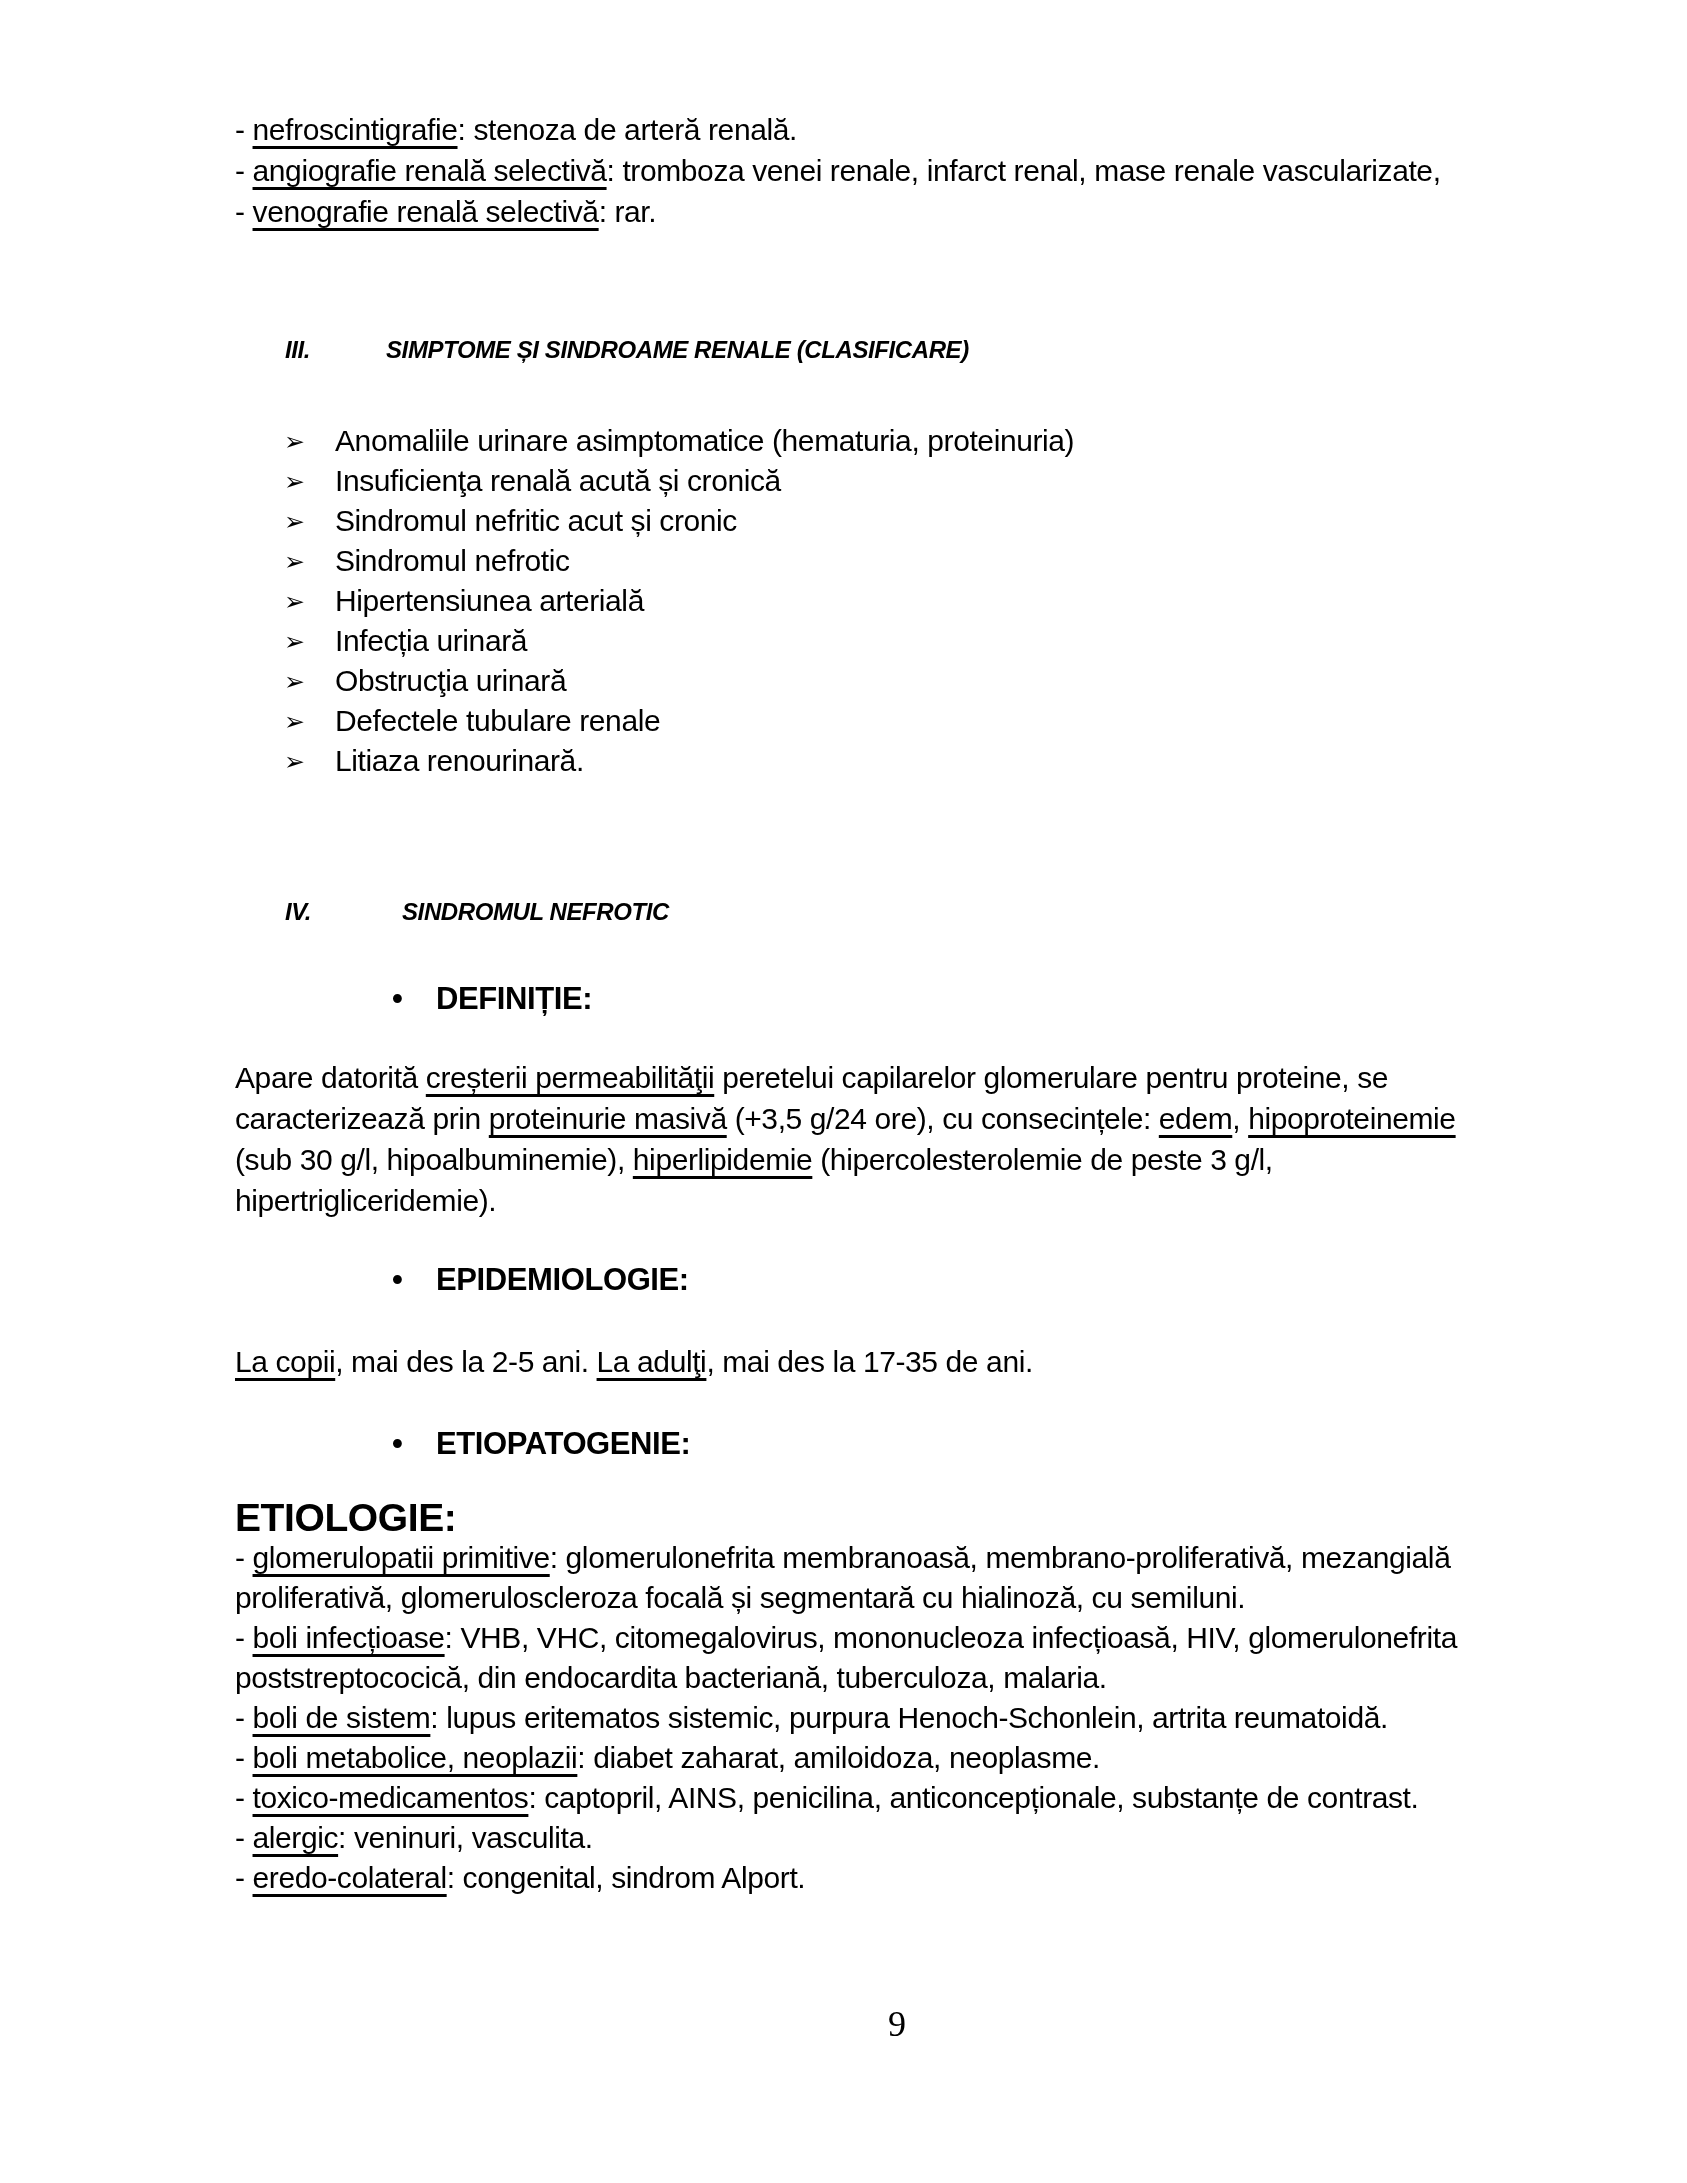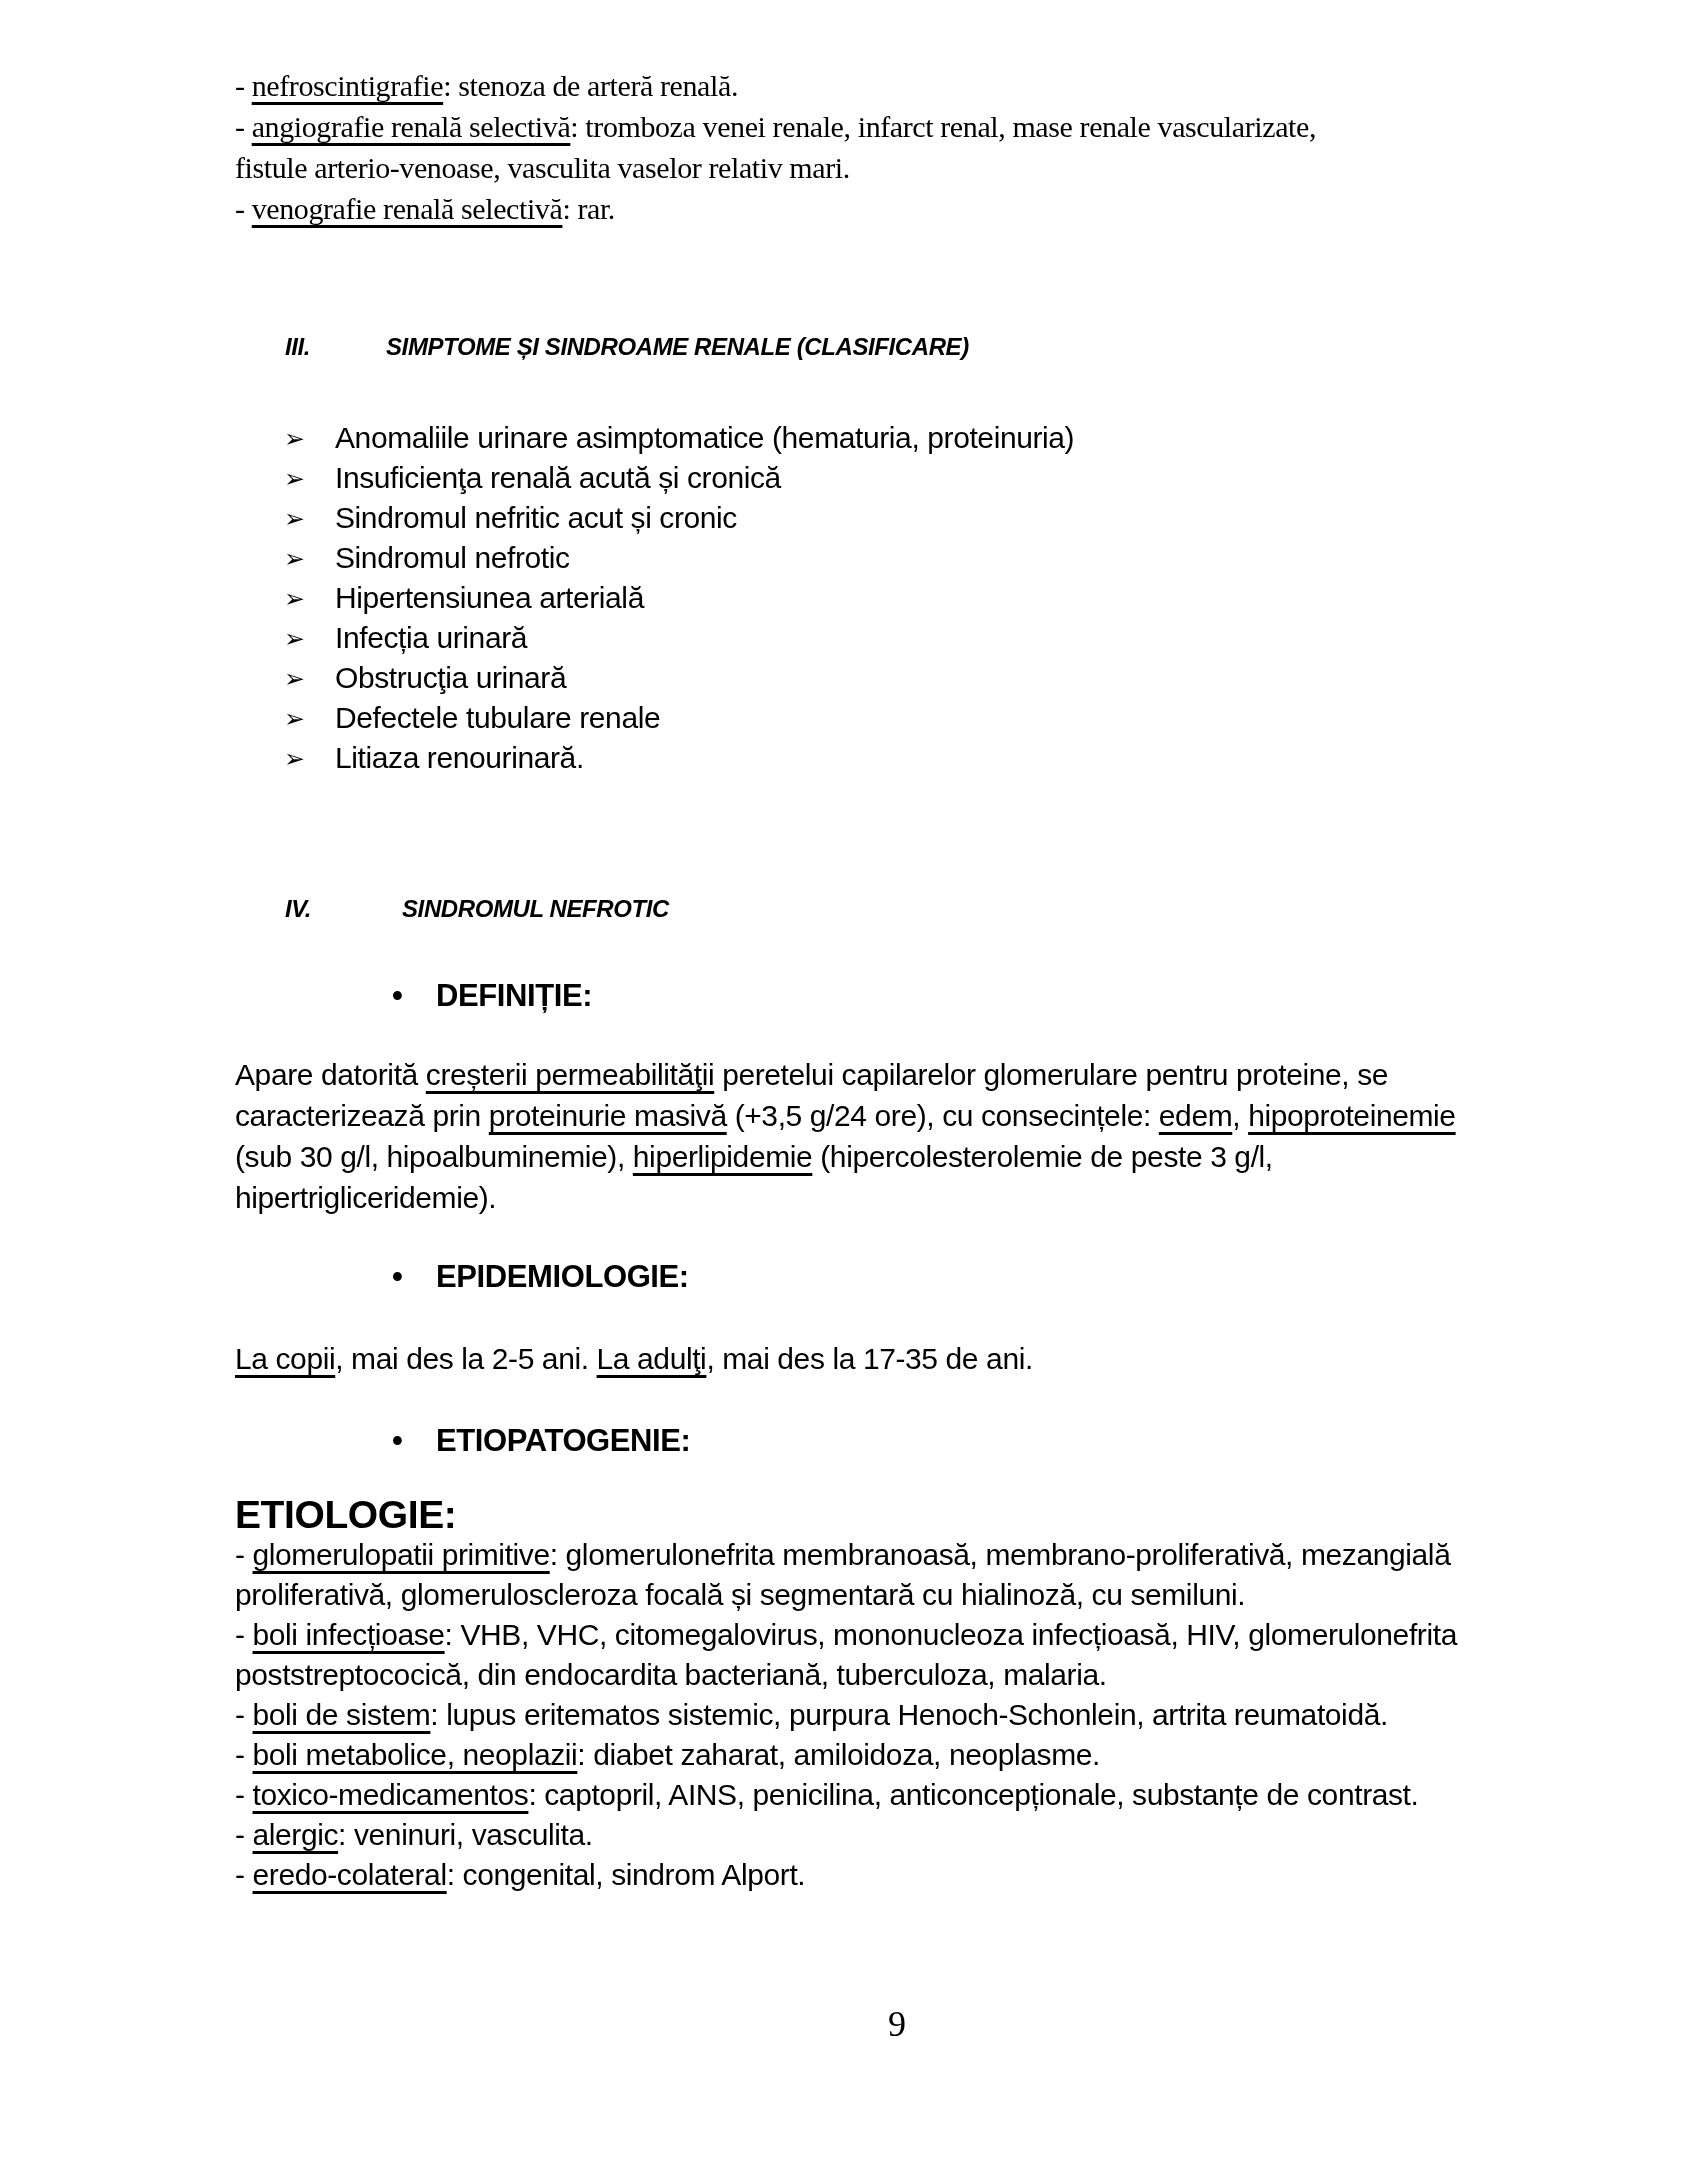--- a/index.html
+++ b/index.html
@@ -9,21 +9,21 @@
     width:1687px;height:2183px;
     background:#ffffff;color:#000000;
     font-family:"Liberation Sans", sans-serif;
     font-size:30px;line-height:41px;letter-spacing:-0.4px;
     box-sizing:border-box;
     padding:0 54px 0 235px;
     overflow:hidden;
   }
   .tline{white-space:nowrap;}
   .u{text-decoration:underline;text-decoration-thickness:2.5px;text-underline-offset:5.8px;}
-  .intro{margin-top:65px;font-family:Liberation Serif, serif;}
+  .intro{margin-top:109px;}
   .sec-heading{
     display:flex;margin-top:96px;
     font-size:24px;line-height:44px;font-weight:bold;font-style:italic;
     padding-left:50px;white-space:nowrap;
   }
   .sec-heading.h4{margin-top:109px;gap:16px;}
   .sec-num{flex:none;width:101px;}
   .arrow-list{margin-top:49px;padding-left:49px;}
   .arrow-item{display:flex;line-height:40px;white-space:nowrap;}
   .arrow-marker{flex:none;width:51px;font-size:25px;}
@@ -46,21 +46,20 @@
   }
 </style>
 </head>
 <body>
 
 <div class="page">
 
   <div class="intro">
       <div class="tline"><span>- </span><span class="u">nefroscintigrafie</span><span>: stenoza de arteră renală.</span></div>
       <div class="tline"><span>- </span><span class="u">angiografie renală selectivă</span><span>: tromboza venei renale, infarct renal, mase renale vascularizate,</span></div>
-      <div class="tline"><span>fistule arterio-venoase, vasculita vaselor relativ mari.</span></div>
       <div class="tline"><span>- </span><span class="u">venografie renală selectivă</span><span>: rar.</span></div>
     </div>
 
   <div class="sec-heading h3">
     <span class="sec-num">III.</span>
     <span>SIMPTOME ȘI SINDROAME RENALE (CLASIFICARE)</span>
   </div>
 
   <div class="arrow-list">
     <div class="arrow-item">

